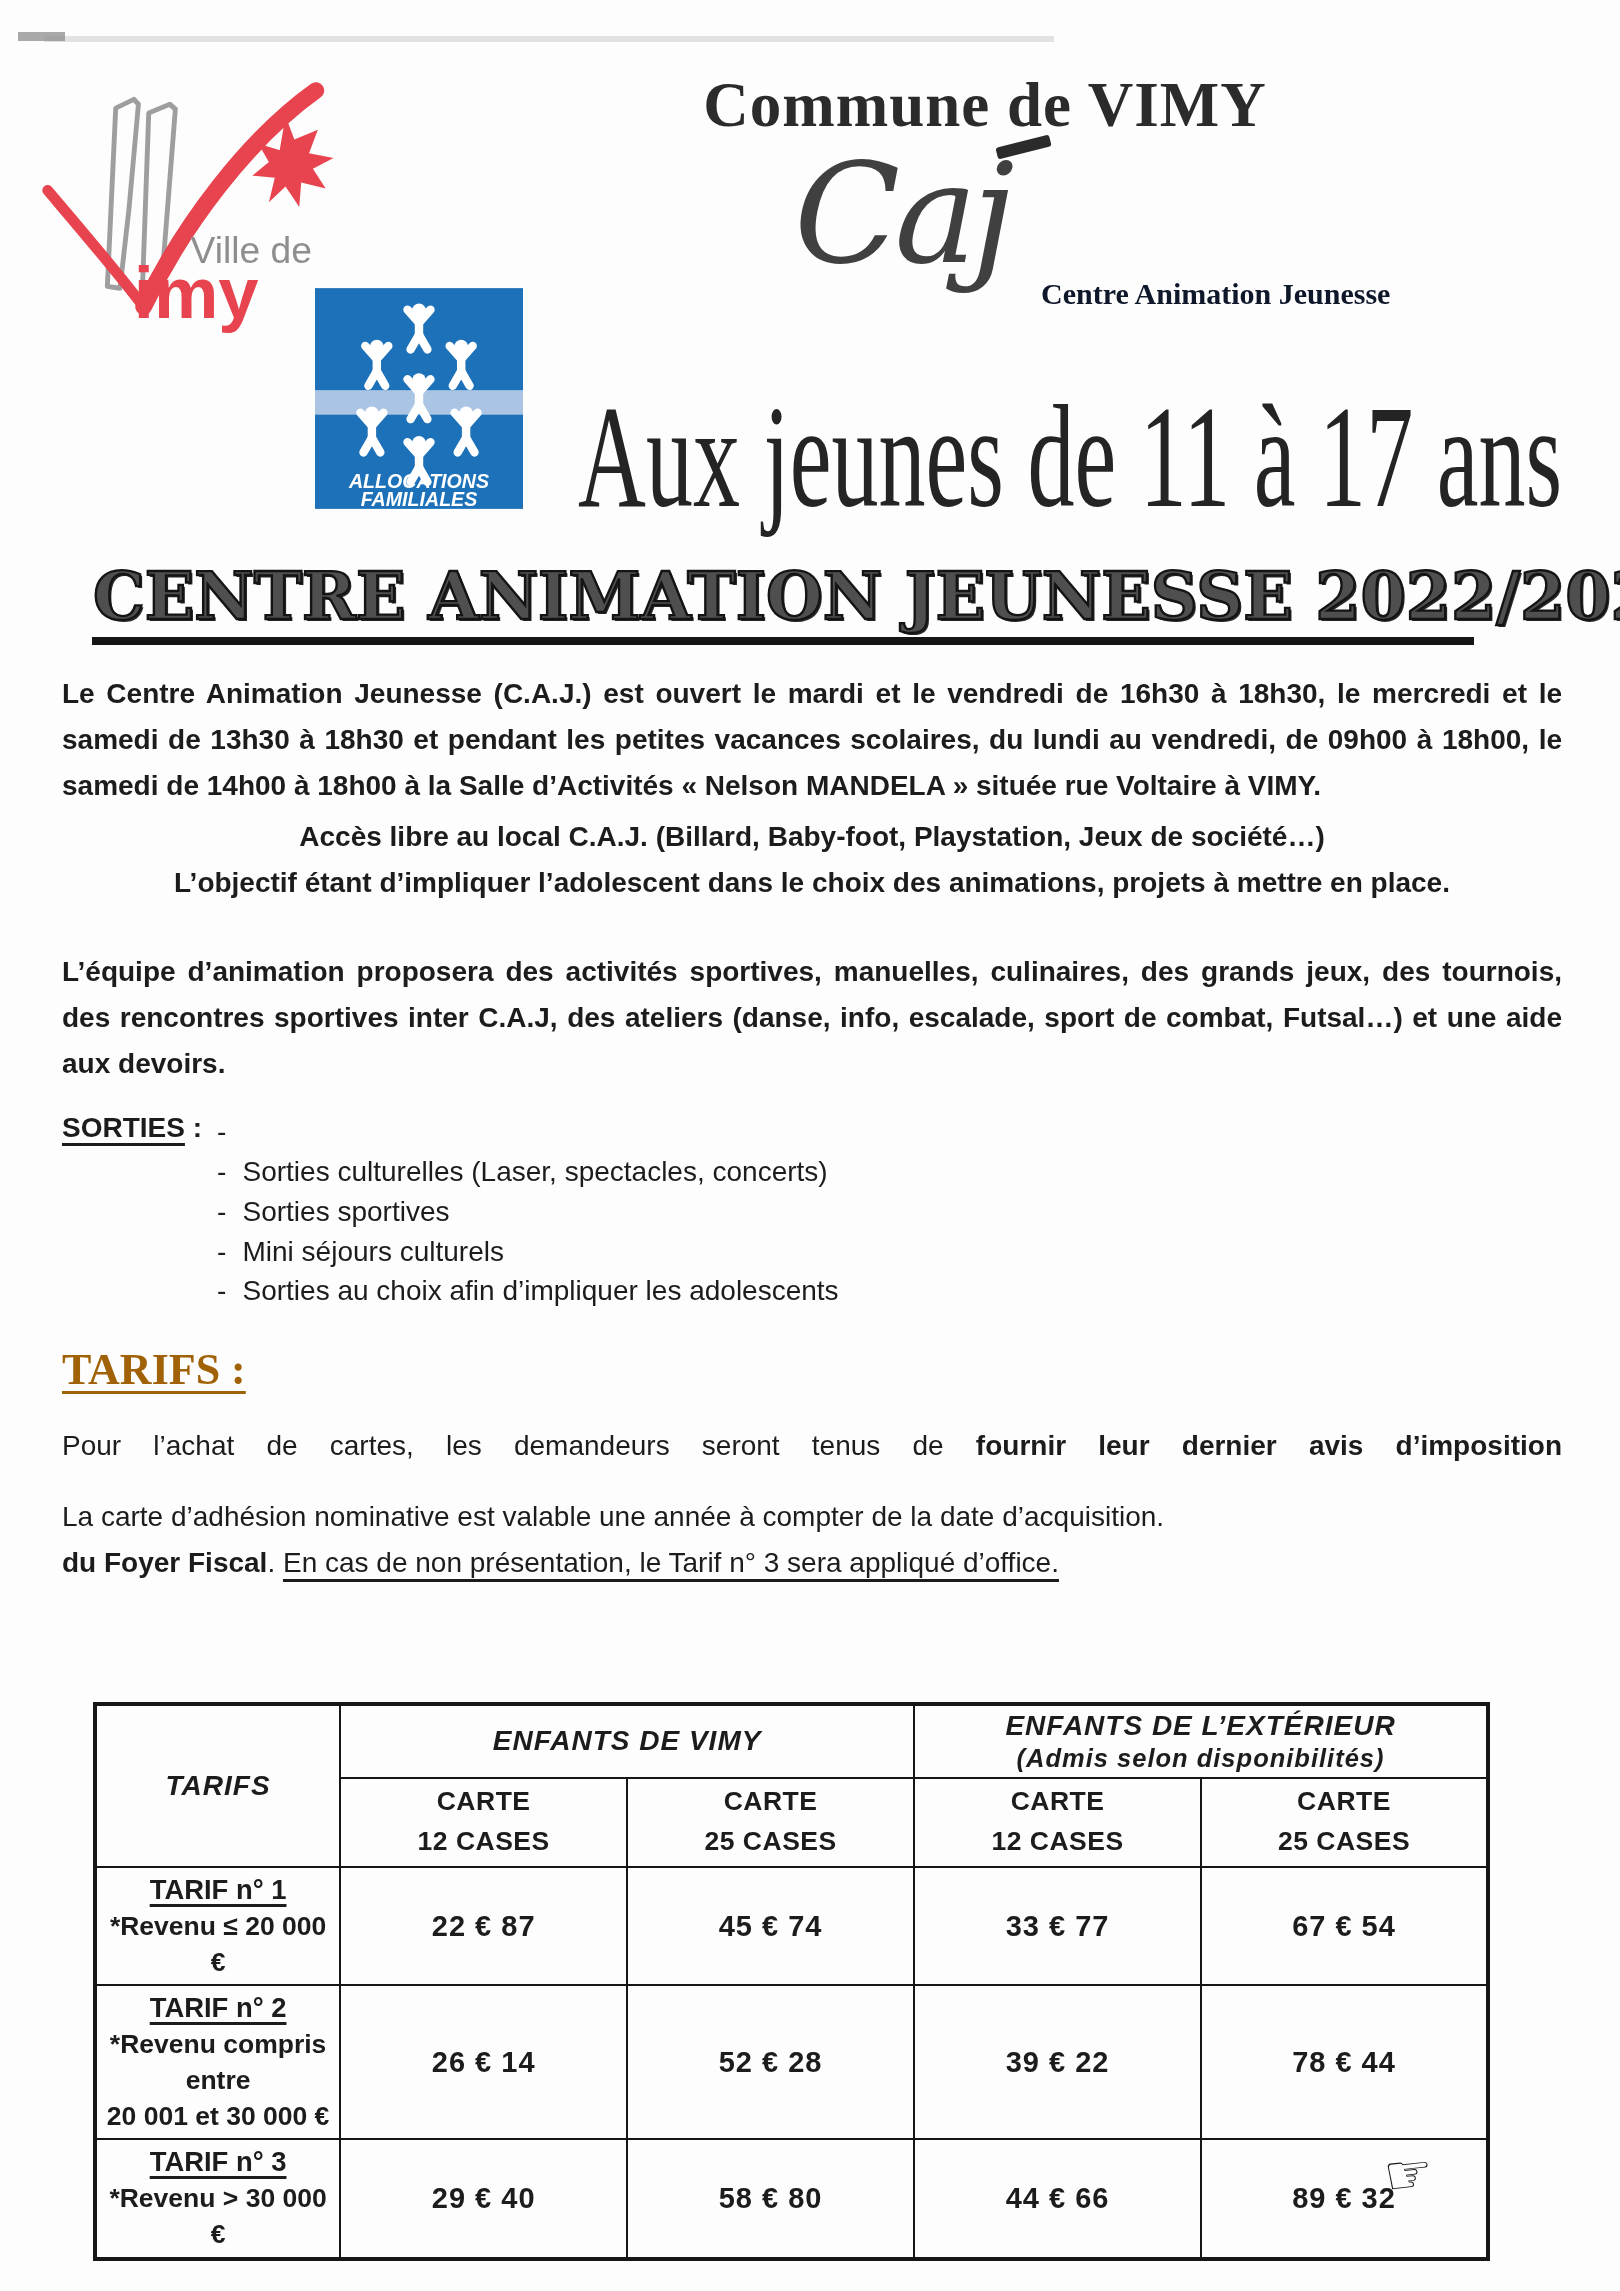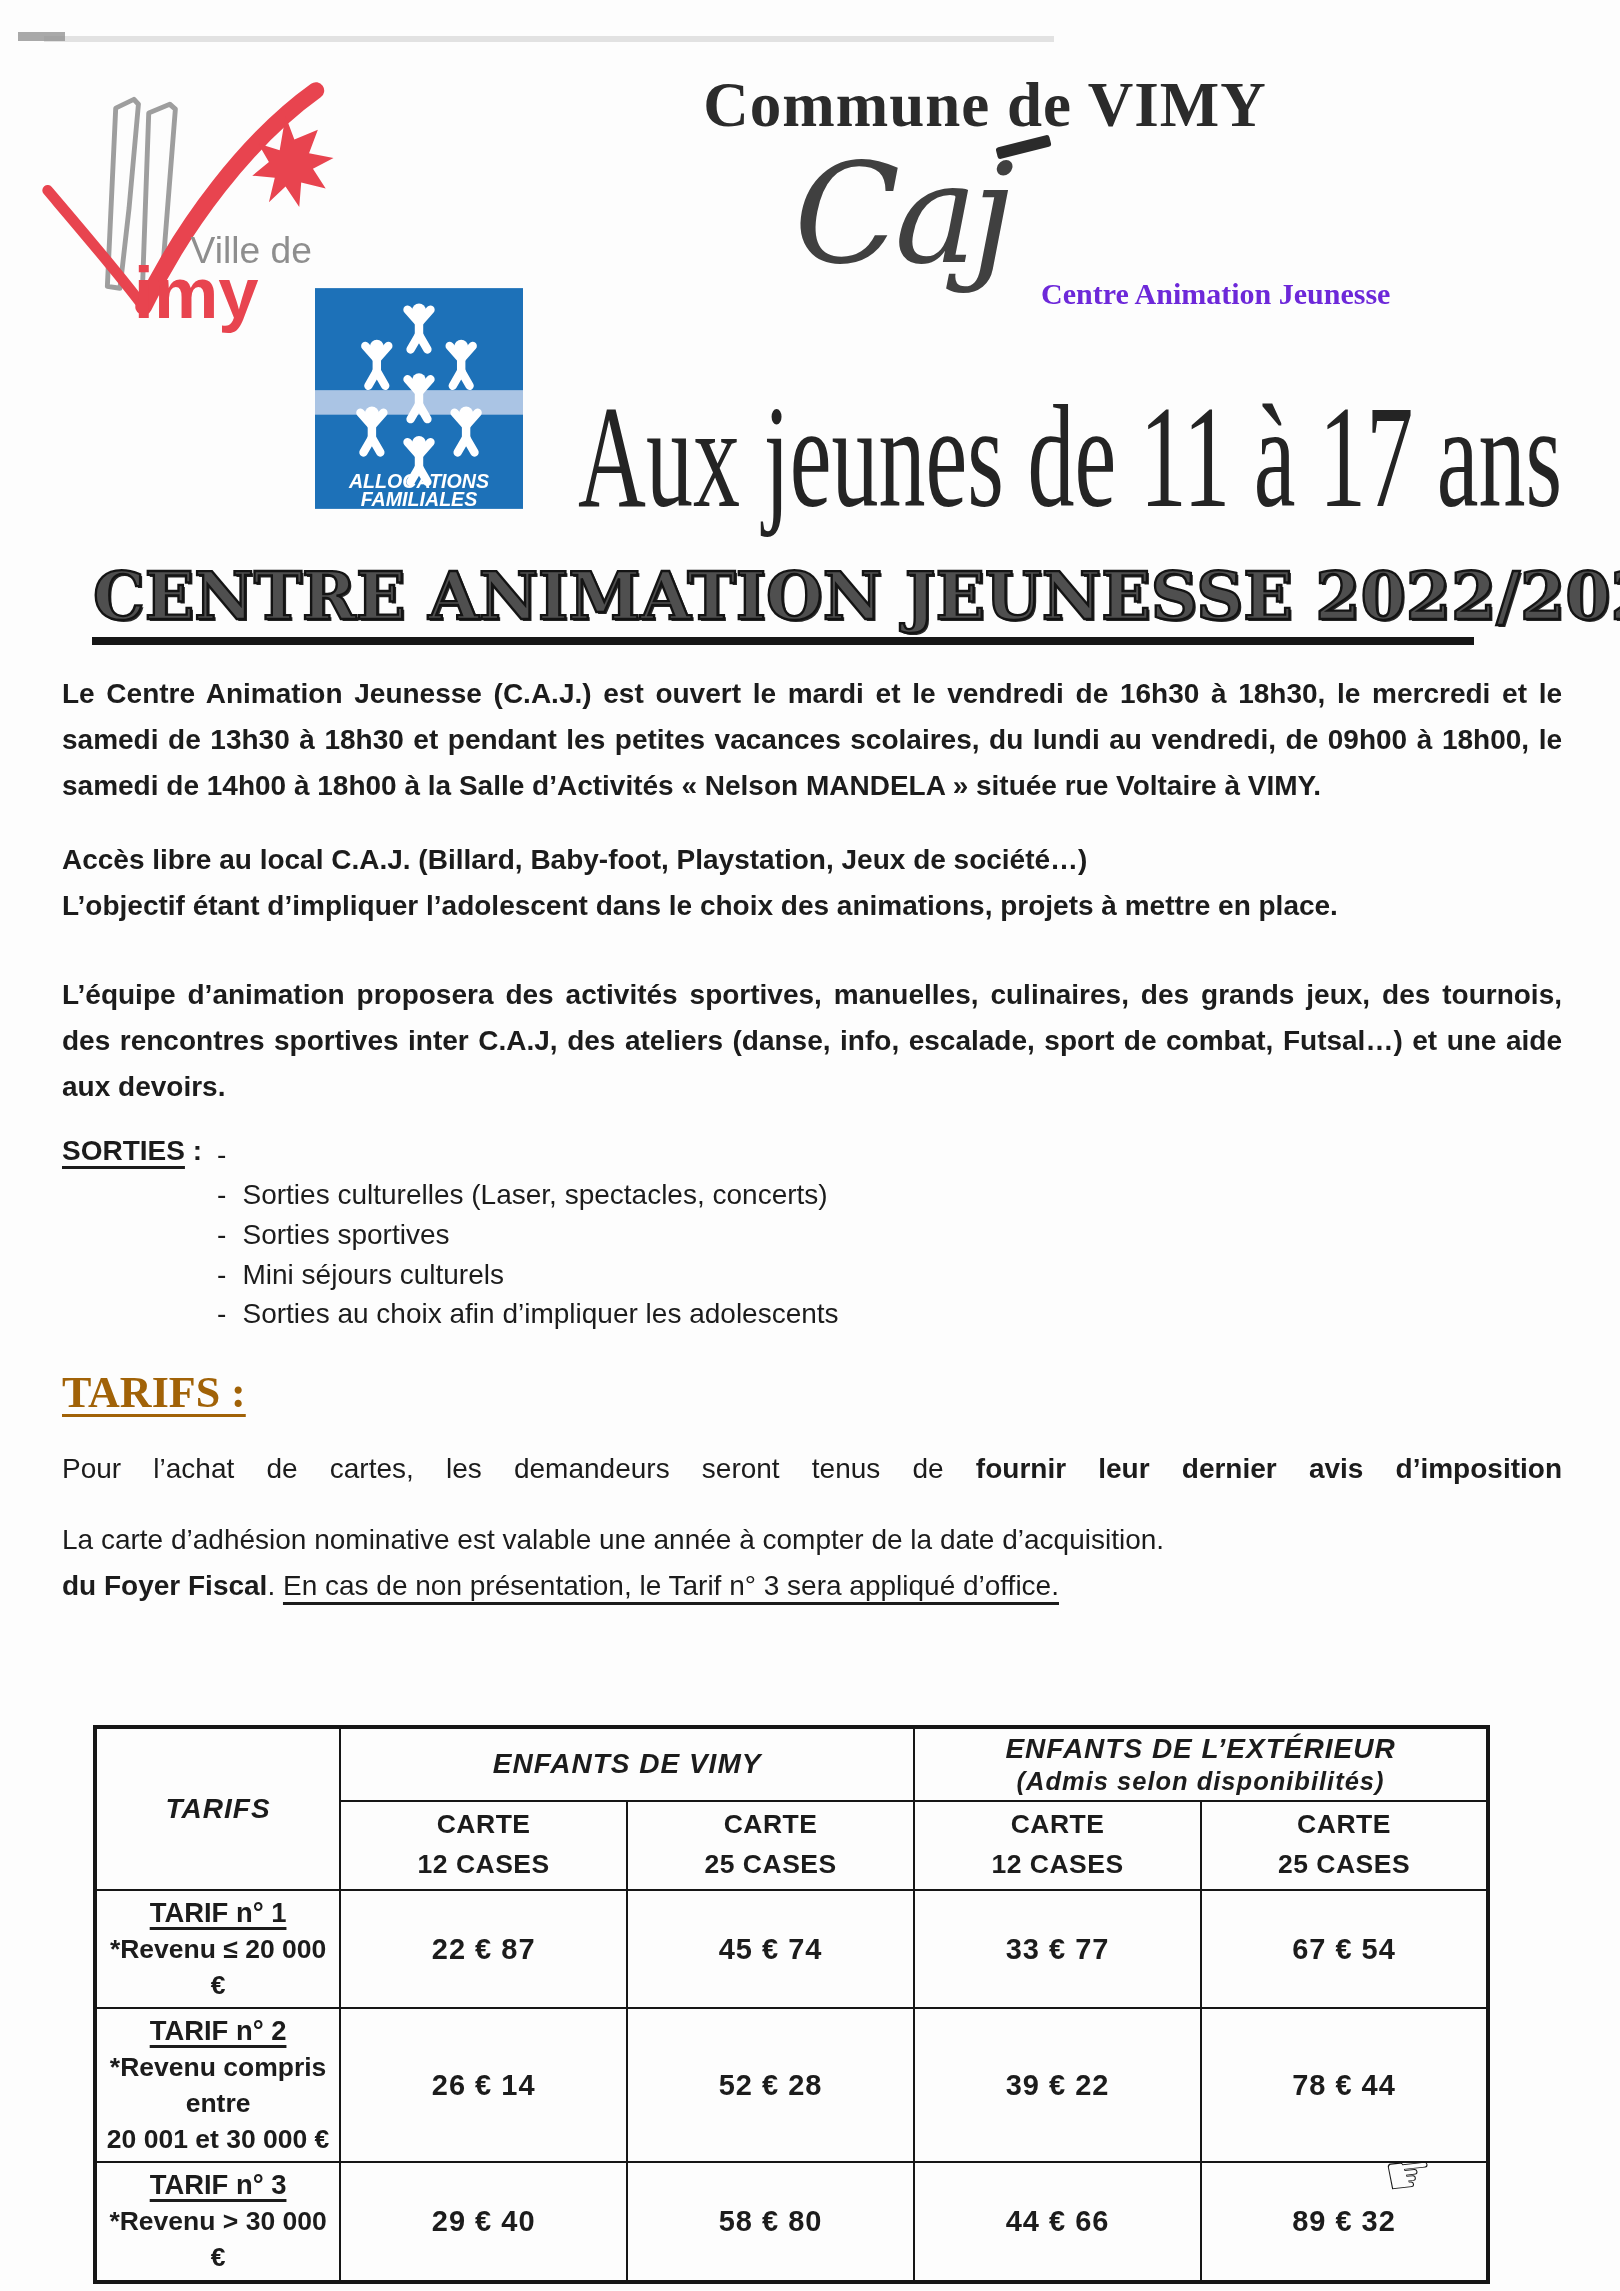--- a/index.html
+++ b/index.html
@@ -23,42 +23,42 @@
   }
   .caj-script {
     position:absolute; left:794px; top:145px; font-family:"DejaVu Serif", serif;
     font-style:italic; font-size:139px; line-height:1; color:#404040;
     letter-spacing:-5.9px;
   }
   .caj-dash { position:absolute; left:996px; top:141px; width:55px; height:11.8px;
               background:#2b2b2b; transform:rotate(-14deg); border-radius:2.9px; }
   .caj-subtitle {
     position:absolute; left:1041px; top:277px; font-family:"Liberation Serif", serif;
-    font-weight:bold; font-size:30px; color:#6d28d9; white-space:nowrap;
+    font-weight:bold; font-size:30px; color:#0f172a; white-space:nowrap;
   }
   .caf-logo { position:absolute; left:315px; top:288px; width:208px; height:221px; }
   .banner {
     position:absolute; left:578px; top:380px; white-space:nowrap;
     font-family:"Liberation Serif", serif; font-size:147px; line-height:1.05;
     color:#242424; transform:scaleX(0.64); transform-origin:left center;
   }
   
   .content { position:absolute; left:62px; top:561px; width:1500px; }
   .doc-title {
     margin-left:31px; white-space:nowrap;
     font-family:"DejaVu Serif", serif; font-weight:bold; font-size:65px;
     line-height:1.1; letter-spacing:0px; color:#4f4f4f;
     -webkit-text-stroke:2.4px #141414;
     text-shadow:2px 2px 0 #2a2a2a;
   }
   .doc-title-rule { margin-left:30px; margin-top:4.9px; width:1382px; height:7.8px; background:#161616; }
   .para { font-size:28px; line-height:1.64; text-align:justify; }
   .bold { font-weight:bold; }
   .p1 { margin-top:25.5px; }
-  .p2 { margin-top:29px; text-align:left; }
+  .p2 { margin-top:6px; text-align:center; }
   .p3 { margin-top:43px; }
   
   .sorties { display:flex; margin-top:25.5px; }
   .sorties-label { flex:0 0 155px; font-size:28px; font-weight:bold; }
   .sorties-label span.u { text-decoration:underline; text-decoration-thickness:2.9px; text-underline-offset:5.9px; }
   .sorties-list { font-size:28px; line-height:1.42; }
   .sorties-item { display:flex; }
   .sorties-item .dash { width:25.5px; }
   
   .tarifs-heading {

